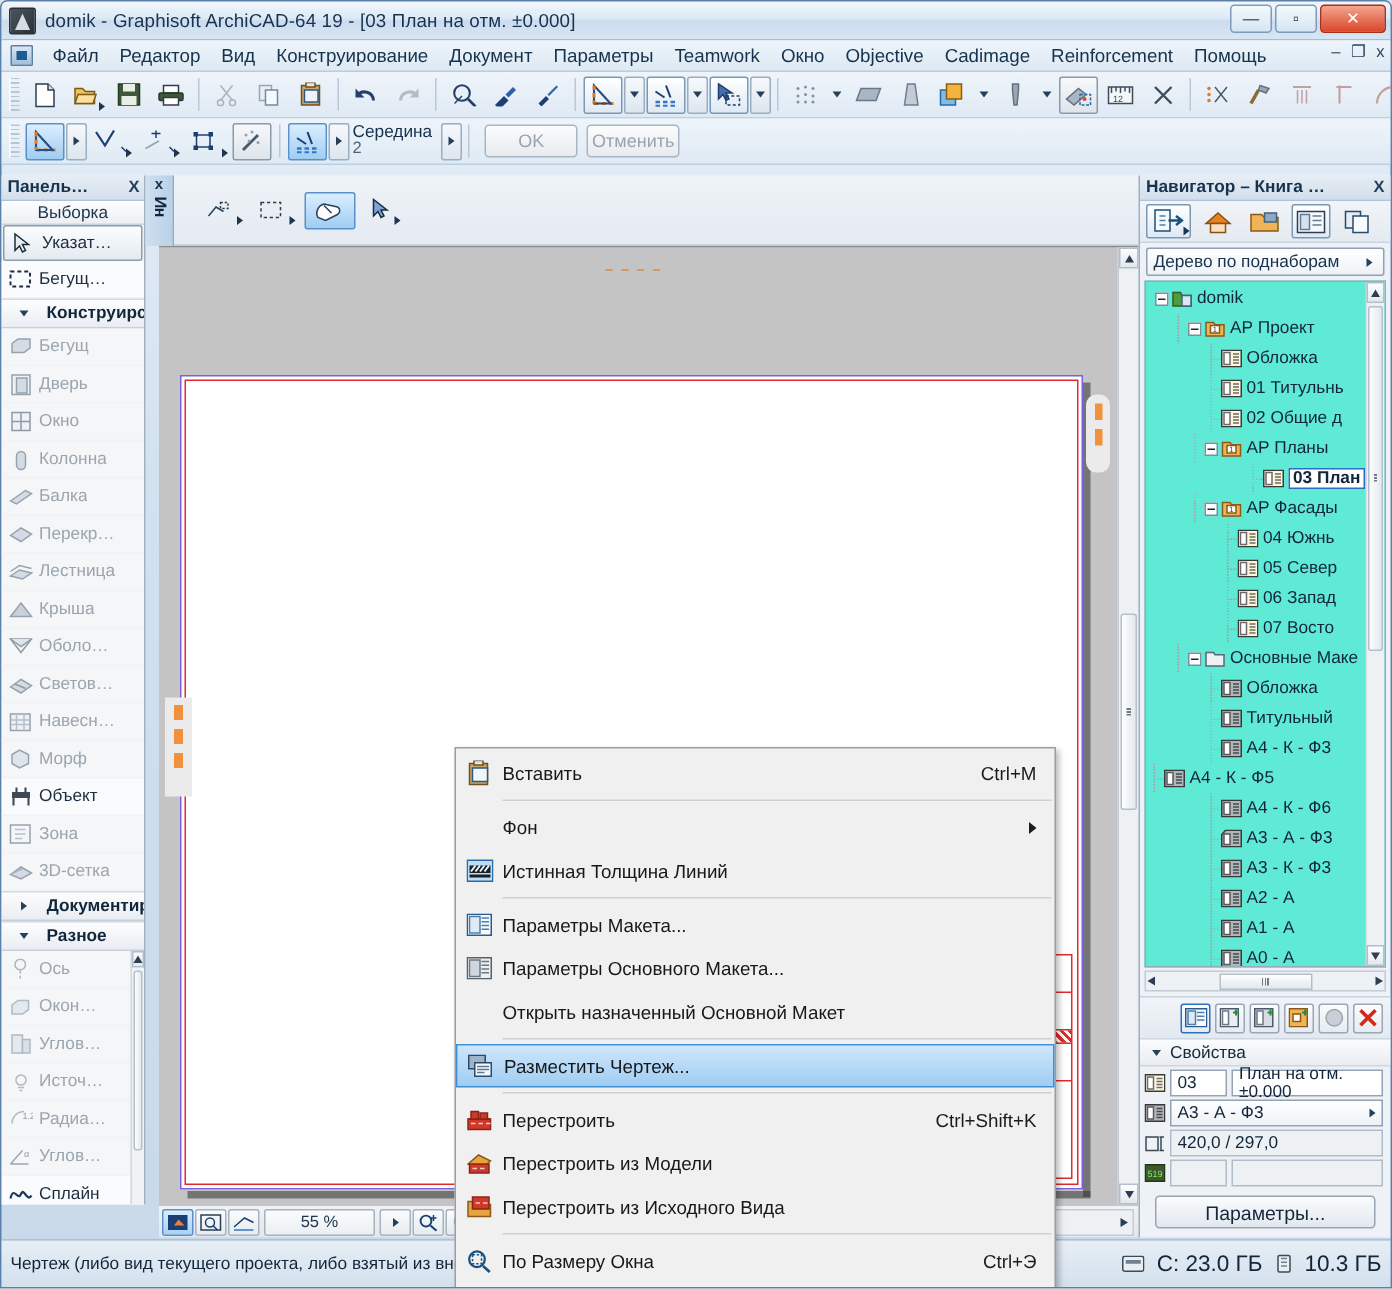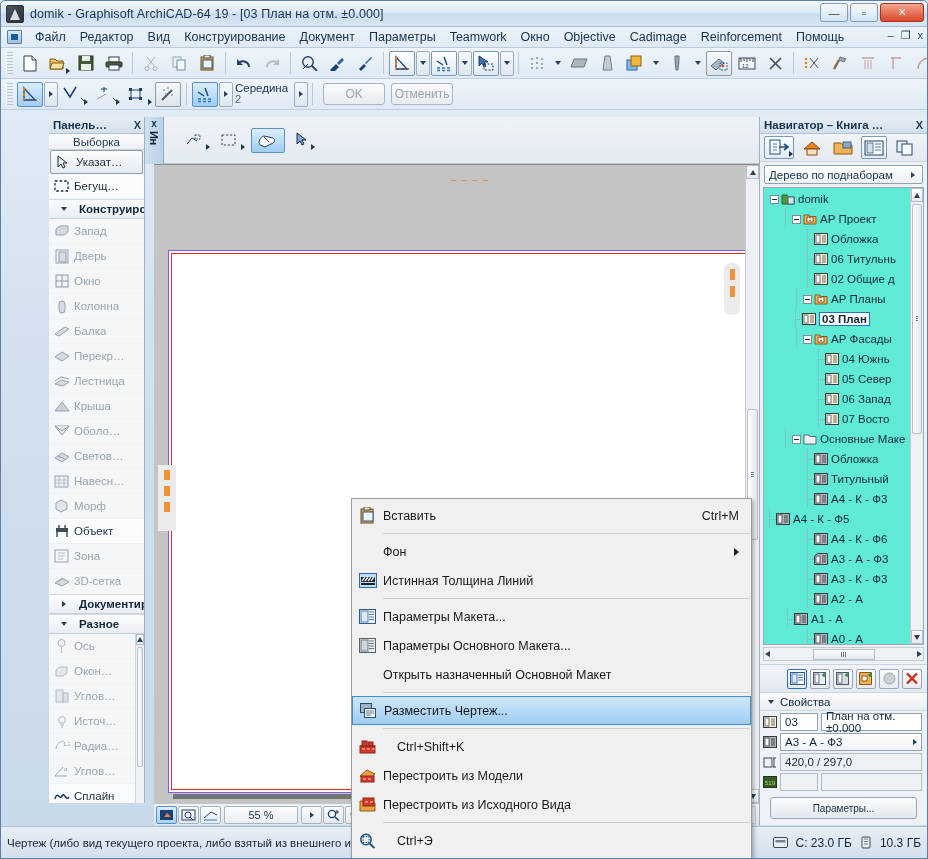--- a/index.html
+++ b/index.html
@@ -89,21 +89,21 @@
     border-top:3px solid transparent;border-bottom:3px solid transparent;border-left:4px solid #1b3550;}
   .mid-label{font-size:11.5px;color:#14304c;line-height:11px;padding:0 6px 0 2px;}
   .mid-label small{display:block;color:#4d6478;font-size:11px;}
   .okbtn{
     height:22px;min-width:62px;margin-left:6px;border:1px solid #a8b6c3;border-radius:3px;
     background:linear-gradient(180deg,#fbfcfd,#e7ebef);color:#9aa4ae;font-size:12px;
     display:flex;align-items:center;justify-content:center;
   }
 
   
-  .workspace{position:absolute;left:0;top:116px;right:0;bottom:33px;margin-left:48px;}
+  .workspace{position:absolute;left:0;top:116px;right:0;bottom:33px;}
 
   
   .toolbox{
     position:absolute;left:0;top:0;width:96px;bottom:22px;
     background:#eef1f5;border-right:1px solid #9fb0c1;
     display:flex;flex-direction:column;
   }
   .tbox-title{
     height:17px;display:flex;align-items:center;justify-content:space-between;
     background:linear-gradient(180deg,#e6edf5,#d4e0ec);
@@ -255,21 +255,21 @@
     background:linear-gradient(180deg,#fbfcfd,#e9edf2);border-top:1px solid #cdd7e0;border-bottom:1px solid #cdd7e0;
     font-size:11.5px;color:#14283c;}
   .prow{display:flex;align-items:center;gap:3px;padding:2px 5px 0 3px;}
   .picon{width:14px;height:13px;flex:none;}
   .pfield{height:18px;border:1px solid #93a3b3;background:#fff;font-size:11.5px;color:#11263a;
     display:flex;align-items:center;padding:0 4px;}
   .pfield.ro{background:#eef1f4;border-color:#b0bcc7;}
   .paramsbtn{
     margin:6px 10px;height:22px;border:1px solid #97a5b3;border-radius:3px;
     background:linear-gradient(180deg,#fbfcfd,#e2e8ee);display:flex;align-items:center;justify-content:center;
-    font-size:10px;color:#15293d;
+    font-size:13px;color:#15293d;
   }
 
   
   .ctxmenu{
     position:absolute;left:302px;top:381px;width:401px;
     background:#f0f0f0;border:1px solid #9c9c9c;box-shadow:2px 2px 4px rgba(0,0,0,.28);
     padding:2px 0;z-index:50;
   }
   .ctxrow{
     height:29px;display:flex;align-items:center;position:relative;
@@ -283,21 +283,21 @@
   .ctx-sub{width:0;height:0;border-top:4px solid transparent;border-bottom:4px solid transparent;
     border-left:5px solid #1a1c1f;margin-left:6px;}
 
   
   .statusbar{
     position:absolute;left:0;right:0;bottom:0;height:32px;
     background:linear-gradient(180deg,#e7eef5,#d3e0ed);border-top:1px solid #aec1d3;
     display:flex;align-items:center;padding:0 6px;gap:8px;
   }
   .status-main{flex:1;display:flex;align-items:center;gap:6px;font-size:11.5px;color:#12263a;}
-  .status-right{display:flex;align-items:center;gap:8px;font-size:12px;color:#12263a;}
+  .status-right{display:flex;align-items:center;gap:8px;font-size:15px;color:#12263a;}
 
   svg{display:block;}
 </style>
 </head>
 <body>
 
 <div id="app">
 
   <div class="titlebar">
     <div class="title-icon"></div>
@@ -653,21 +653,21 @@
             <i class="caret"></i>
           </span>
         <span class="tool-lbl">Конструирc</span>
       </div>
       <div class="tool dim">
         <span class="ti">
             <svg width="16" height="14" viewBox="0 0 16 14">
               <path d="M2 5l4-3h8v6l-4 3H2z" fill="#d4dbe4" stroke="#96a2ae"></path>
             </svg>
           </span>
-        <span class="tool-lbl">Запад</span>
+        <span class="tool-lbl">Бегущ</span>
       </div>
       <div class="tool dim">
         <span class="ti">
             <svg width="14" height="15" viewBox="0 0 14 15">
               <rect x="1" y="1" width="12" height="13" fill="#eef1f5" stroke="#96a2ae"></rect>
               <rect x="4" y="3" width="7" height="10" fill="#d4dbe4" stroke="#96a2ae"></rect>
             </svg>
           </span>
         <span class="tool-lbl">Дверь</span>
       </div>
@@ -1116,20 +1116,21 @@
       <div class="ctxrow">
         <span class="ctx-ic">
           <svg width="17" height="15" viewBox="0 0 17 15">
               <rect x="1" y="7" width="15" height="7" fill="#d0392a" stroke="#8b2418"></rect>
               <path d="M1 7h15" stroke="#8b2418"></path>
               <path d="M3 10h3M8 10h3M13 10h3" stroke="#f2c9c4"></path>
               <rect x="3" y="2" width="5" height="5" fill="#d0392a" stroke="#8b2418"></rect>
               <rect x="9" y="3" width="5" height="4" fill="#d0392a" stroke="#8b2418"></rect>
             </svg>
         </span>
+        <span class="ctx-lbl">Перестроить</span>
         <span class="ctx-key">Ctrl+Shift+K</span>
       </div>
 
       <div class="ctxrow">
         <span class="ctx-ic">
           <svg width="17" height="15" viewBox="0 0 17 15">
               <path d="M1 8l7-6 8 4-7 6z" fill="#e8a33c" stroke="#8b5a18"></path>
               <rect x="2" y="8" width="13" height="6" fill="#d0392a" stroke="#8b2418"></rect>
               <path d="M4 11h3M9 11h3" stroke="#f2c9c4"></path>
             </svg>
@@ -1150,20 +1151,21 @@
       <div class="ctx-sep"></div>
 
       <div class="ctxrow">
         <span class="ctx-ic">
           <svg width="17" height="16" viewBox="0 0 17 16">
               <circle cx="7" cy="6.5" r="5.2" fill="none" stroke="#1b4f7e" stroke-width="1.5"></circle>
               <rect x="4" y="3.5" width="6" height="6" fill="none" stroke="#1b4f7e" stroke-dasharray="1.6 1.2"></rect>
               <path d="M11 11l4.5 4" stroke="#1b4f7e" stroke-width="1.8"></path>
             </svg>
         </span>
+        <span class="ctx-lbl">По Размеру Окна</span>
         <span class="ctx-key">Ctrl+Э</span>
       </div>
       <div class="ctx-sep"></div>
 
     </div>
 
     <div class="navpanel">
       <div class="nav-title">
         <b>Навигатор – Книга …</b>
         <span class="tbox-x">X</span>
@@ -1253,21 +1255,21 @@
 
           <div class="trow" style="padding-left:38px">
             <span class="tguide tee"></span>
             <span class="ticon">
               <svg width="14" height="12" viewBox="0 0 14 12">
                   <rect x="0.5" y="0.5" width="13" height="11" fill="#fdf6d9" stroke="#3a3a3a"></rect>
                   <rect x="2" y="2" width="4" height="8" fill="#fff" stroke="#6b6b6b"></rect>
                   <path d="M8 3h4M8 5h4M8 7h4M8 9h4" stroke="#6b6b6b"></path>
                 </svg>
             </span>
-            <span>06 Титульнь</span>
+            <span>01 Титульнь</span>
           </div>
 
           <div class="trow" style="padding-left:38px">
             <span class="tguide tee"></span>
             <span class="ticon">
               <svg width="14" height="12" viewBox="0 0 14 12">
                   <rect x="0.5" y="0.5" width="13" height="11" fill="#fdf6d9" stroke="#3a3a3a"></rect>
                   <rect x="2" y="2" width="4" height="8" fill="#fff" stroke="#6b6b6b"></rect>
                   <path d="M8 3h4M8 5h4M8 7h4M8 9h4" stroke="#6b6b6b"></path>
                 </svg>
@@ -1281,21 +1283,21 @@
             <span class="ticon">
               <svg width="14" height="12" viewBox="0 0 14 12">
                   <path d="M1 2h5l1 1.5h6V11H1z" fill="#f0b355" stroke="#8b5a18"></path>
                   <rect x="4" y="4" width="6" height="5" fill="#fff" stroke="#8b5a18"></rect>
                   <text x="5.5" y="8.4" font-size="5" fill="#3a3a3a">1</text>
                 </svg>
             </span>
             <span>АР Планы</span>
           </div>
 
-          <div class="trow" style="padding-left:26px">
+          <div class="trow" style="padding-left:66px">
             <span class="tguide tee"></span>
             <span class="ticon">
               <svg width="14" height="12" viewBox="0 0 14 12">
                   <rect x="0.5" y="0.5" width="13" height="11" fill="#fdf6d9" stroke="#3a3a3a"></rect>
                   <rect x="2" y="2" width="4" height="8" fill="#fff" stroke="#6b6b6b"></rect>
                   <path d="M8 3h4M8 5h4M8 7h4M8 9h4" stroke="#6b6b6b"></path>
                 </svg>
             </span>
             <span class="sel-item">03 План</span>
           </div>
@@ -1461,21 +1463,21 @@
             <span class="ticon">
               <svg width="14" height="12" viewBox="0 0 14 12">
                   <rect x="0.5" y="0.5" width="13" height="11" fill="#aeb6be" stroke="#3a3a3a"></rect>
                   <rect x="2" y="2" width="4" height="8" fill="#fff" stroke="#5a5a5a"></rect>
                   <path d="M8 3h4M8 5h4M8 7h4M8 9h4" stroke="#4a4a4a"></path>
                 </svg>
             </span>
             <span>А2 - А</span>
           </div>
 
-          <div class="trow" style="padding-left:18px">
+          <div class="trow" style="padding-left:38px">
             <span class="tguide tee"></span>
             <span class="ticon">
               <svg width="14" height="12" viewBox="0 0 14 12">
                   <rect x="0.5" y="0.5" width="13" height="11" fill="#aeb6be" stroke="#3a3a3a"></rect>
                   <rect x="2" y="2" width="4" height="8" fill="#fff" stroke="#5a5a5a"></rect>
                   <path d="M8 3h4M8 5h4M8 7h4M8 9h4" stroke="#4a4a4a"></path>
                 </svg>
             </span>
             <span>А1 - А</span>
           </div>

